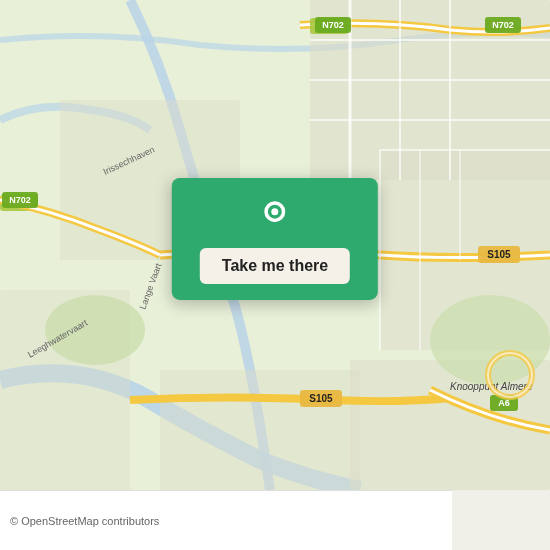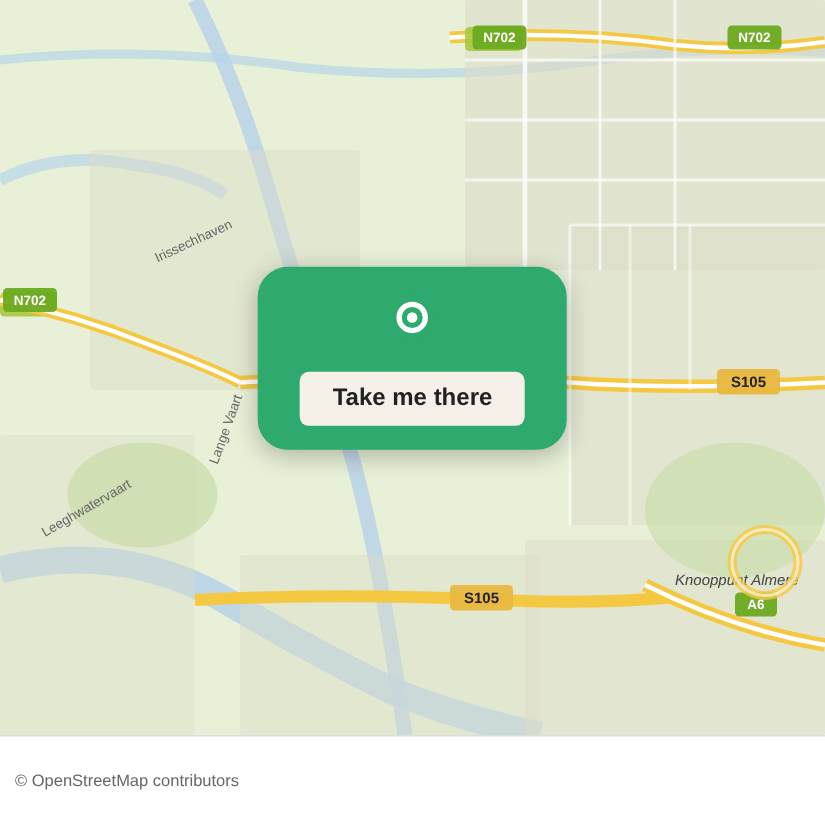--- a/index.html
+++ b/index.html
@@ -34,21 +34,21 @@
       top: 50%;
       left: 50%;
       transform: translate(-50%, -55%);
       display: flex;
       flex-direction: column;
       align-items: center;
     }
 
     #green-card {
       background: #2eaa6e;
-      border-radius: 20px;
+      border-radius: 8px;
       padding: 18px 28px 16px 28px;
       display: flex;
       flex-direction: column;
       align-items: center;
       box-shadow: 0 4px 16px rgba(0,0,0,0.25);
       cursor: pointer;
     }
 
     #pin-icon {
       width: 42px;
@@ -63,21 +63,21 @@
       padding: 9px 22px;
       font-size: 16px;
       font-weight: 600;
       color: #222;
       cursor: pointer;
       white-space: nowrap;
     }
 
     
     #bottom-bar {
-      width: 550px;
+      width: 452px;
       height: 60px;
       background: #fff;
       border-top: 1px solid #ddd;
       display: flex;
       align-items: center;
       justify-content: space-between;
       padding: 0 14px 0 10px;
     }
 
     #bottom-left {

